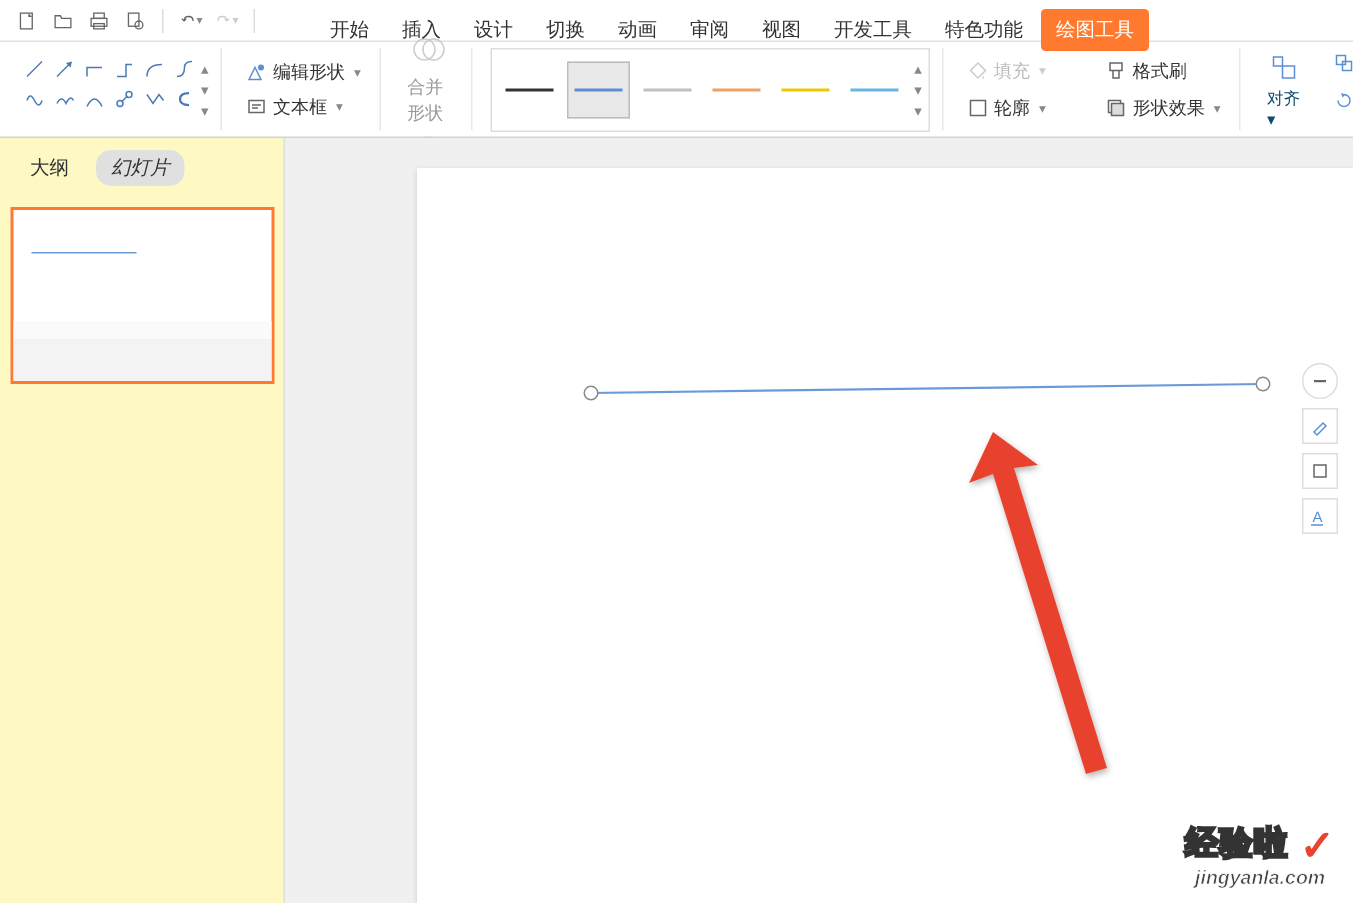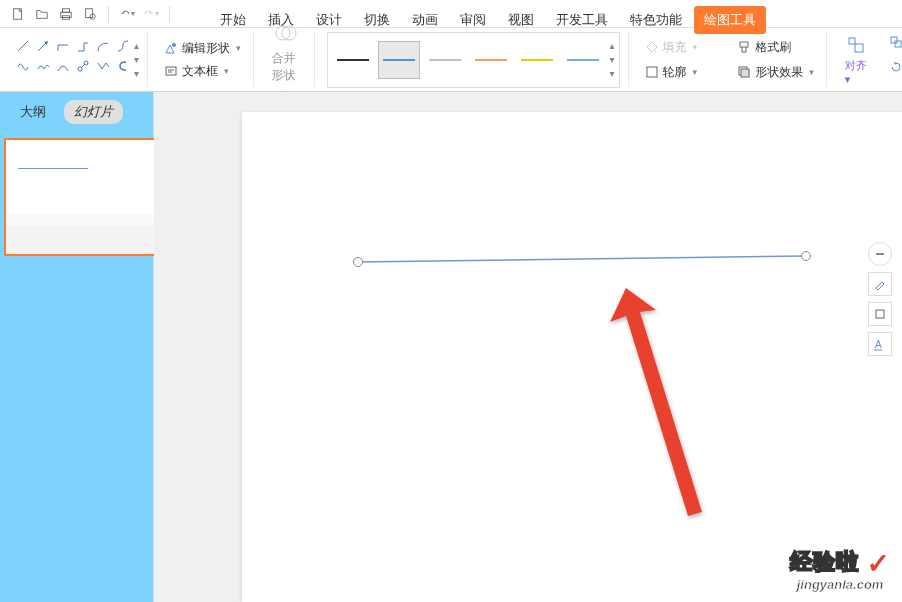--- a/index.html
+++ b/index.html
@@ -30,21 +30,21 @@
     .big-btn-icon { width: 28px; height: 28px; display: flex; align-items: center; justify-content: center; }
     
     
     .line-gallery { display: flex; gap: 4px; align-items: center; padding: 4px; border: 1px solid #ddd; background: #fff; }
     .line-swatch { width: 42px; height: 38px; display: flex; align-items: center; justify-content: center; cursor: pointer; }
     .line-swatch.selected { background: #e8e8e8; border: 1px solid #bbb; }
     .line-inner { width: 32px; height: 2px; }
     
     
     .main { display: flex; height: calc(100% - 92px); background: #efefef; }
-    .sidebar { width: 154px; background: #7dd3fc; border-right: 1px solid #ddd; }
+    .sidebar { width: 190px; background: #fef9c3; border-right: 1px solid #ddd; }
     .sidebar-tabs { display: flex; padding: 8px 10px; gap: 8px; align-items: center; }
     .side-tab { padding: 3px 10px; font-size: 13px; cursor: pointer; }
     .side-tab.active { background: #e0e0e0; border-radius: 10px; font-style: italic; }
     .thumb-list { padding: 6px 4px; }
     .thumb { width: 176px; height: 118px; background: #fff; border: 2px solid #ff7a2e; margin: 0 auto; position: relative; }
     .thumb-line { position: absolute; top: 28px; left: 12px; width: 70px; height: 1px; background: #6a9bd8; }
     .thumb-bottom { position: absolute; bottom: 0; left: 0; right: 0; height: 28px; background: #f3f3f3; }
     .thumb-bottom2 { position: absolute; bottom: 28px; left: 0; right: 0; height: 12px; background: #fafafa; }
     
     .canvas-area { flex: 1; position: relative; background: #f0f0f0; overflow: hidden; }
@@ -299,21 +299,21 @@
             </svg>
           <span>形状效果</span>
           <span class="drop">▾</span>
         </div>
       </div>
     </div>
   </div>
 
   <div class="ribbon-group no-border">
     <div style="display:flex;gap:12px">
-      <div class="big-btn" style="color:#8b5cf6">
+      <div class="big-btn" style="color:#0c4a6e">
         <svg width="22" height="22">
             <rect x="4" y="4" width="6" height="6" fill="none" stroke="#5a8fd6"></rect>
             <rect x="10" y="10" width="8" height="8" fill="none" stroke="#5a8fd6"></rect>
           </svg>
         <span style="font-size:11px"><span>对齐</span><span class="drop">▾</span></span>
       </div>
       <div style="display:flex;flex-direction:column;gap:4px">
         <div class="ribbon-btn">
           <svg width="14" height="14">
               <rect x="2" y="2" width="6" height="6" fill="none" stroke="#5a8fd6"></rect>

